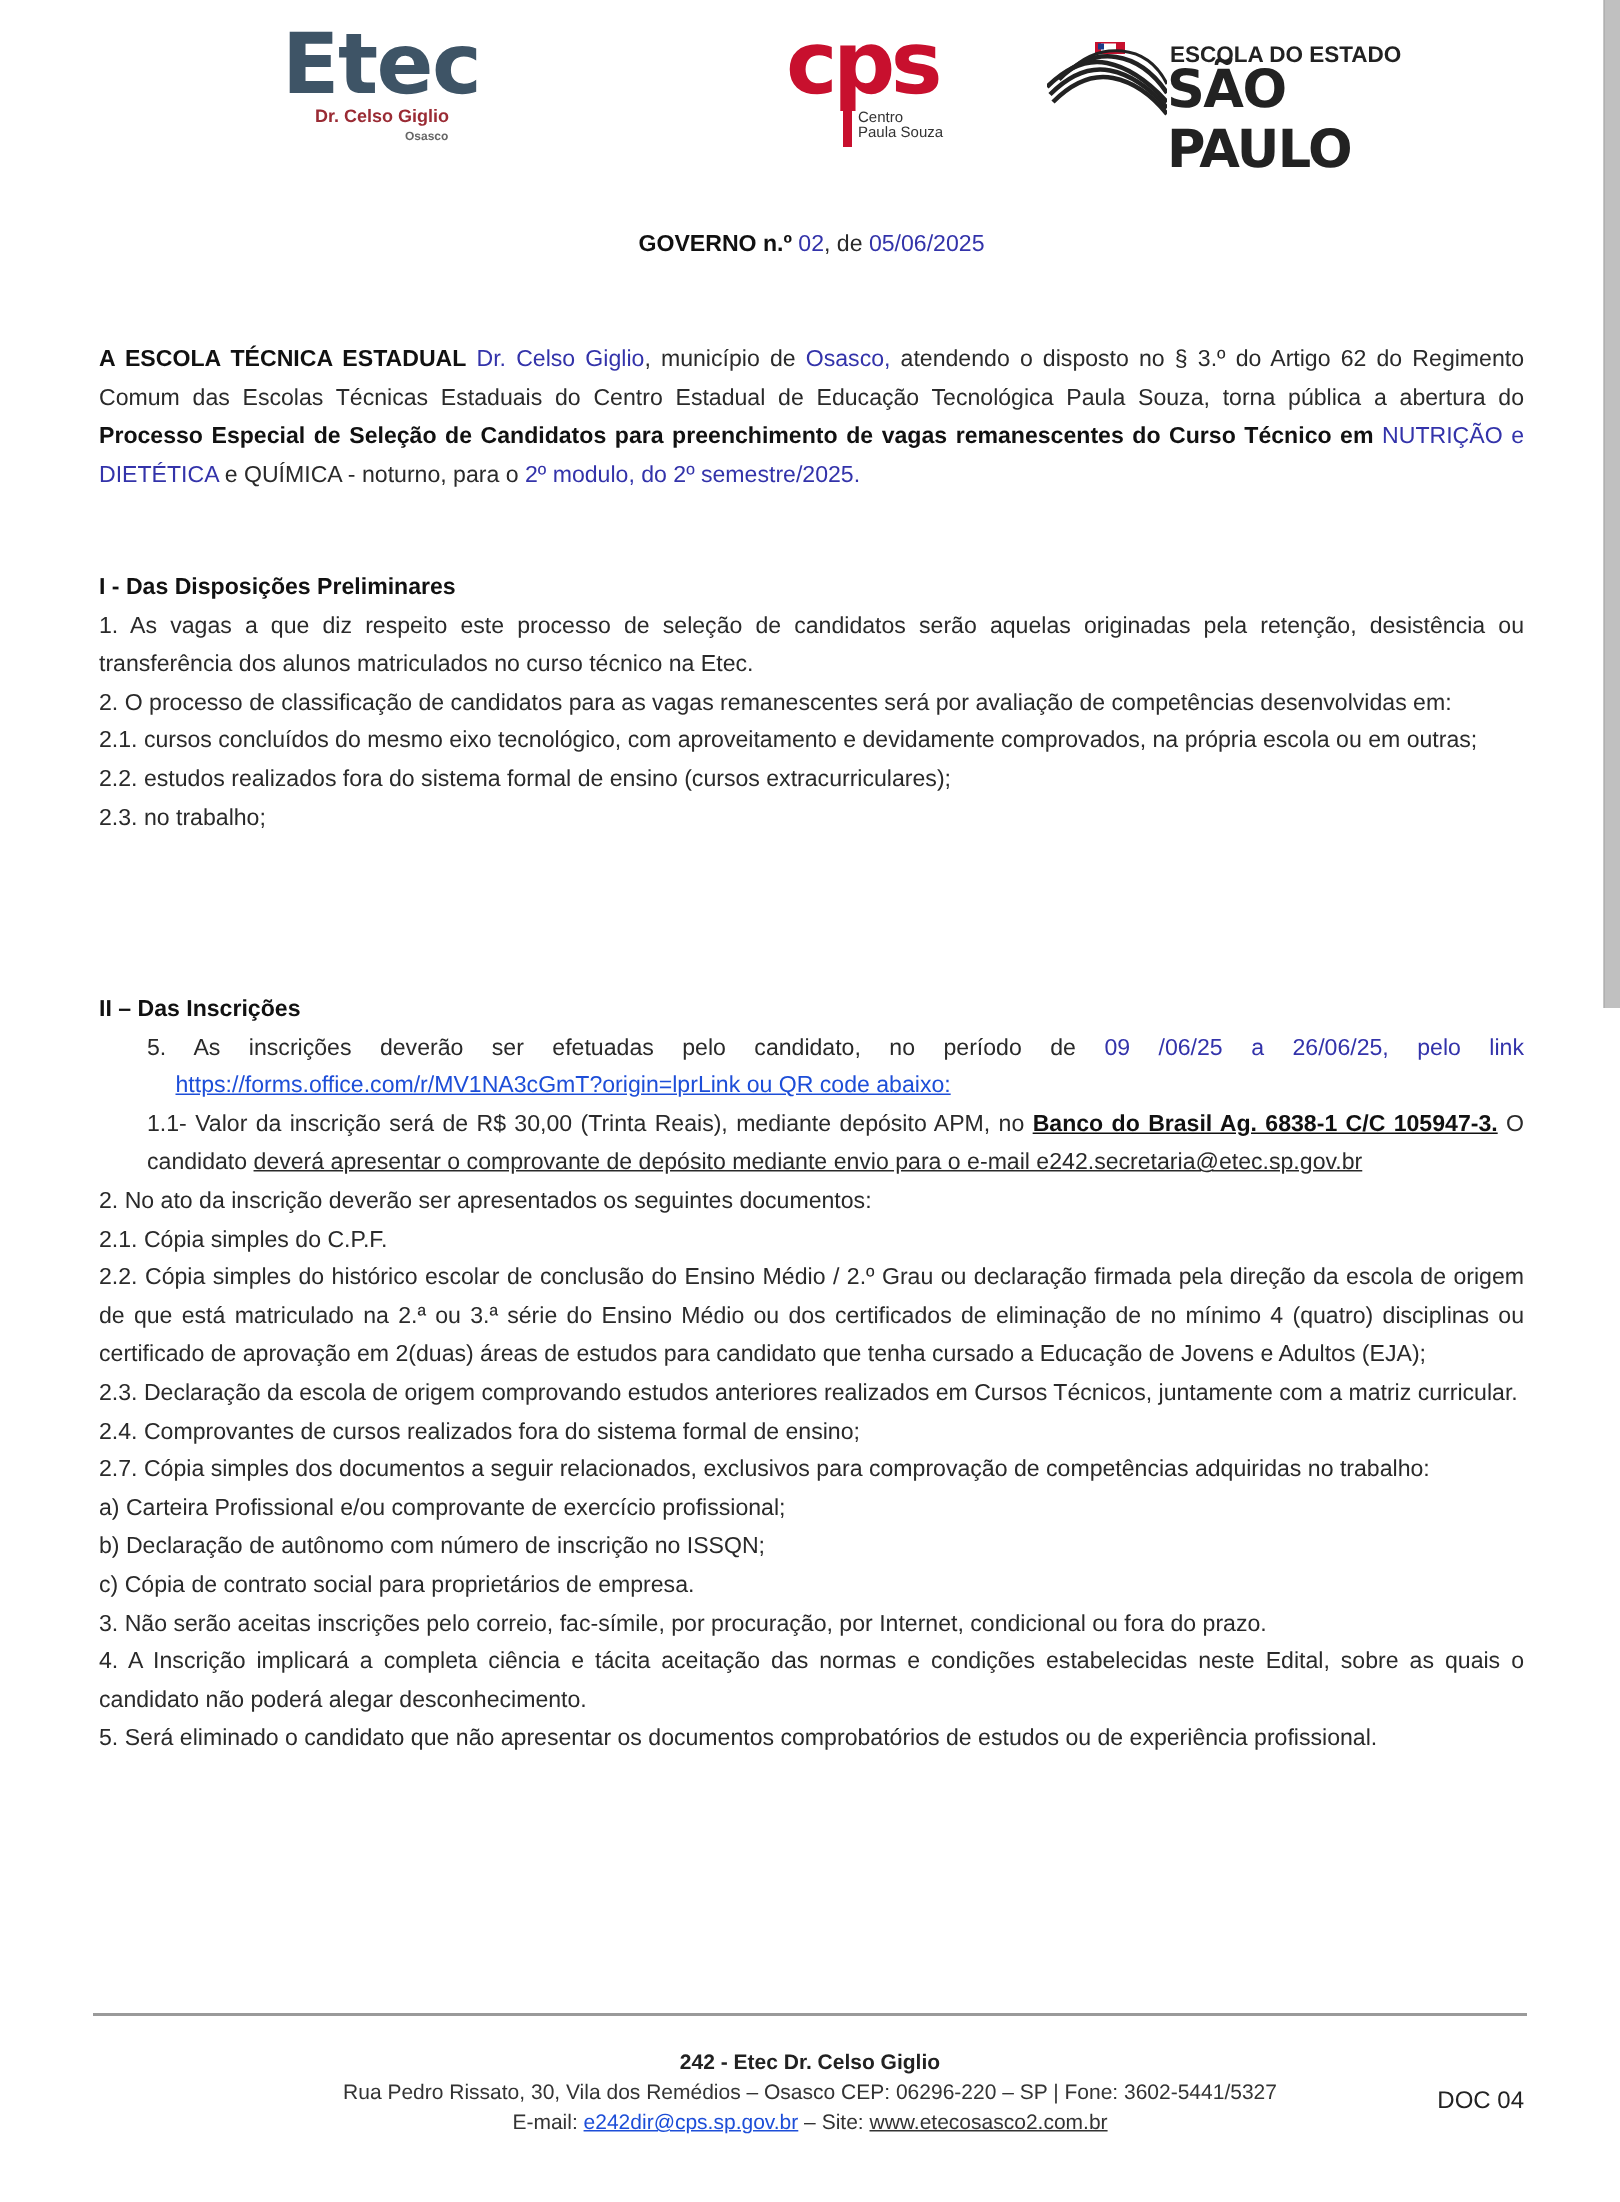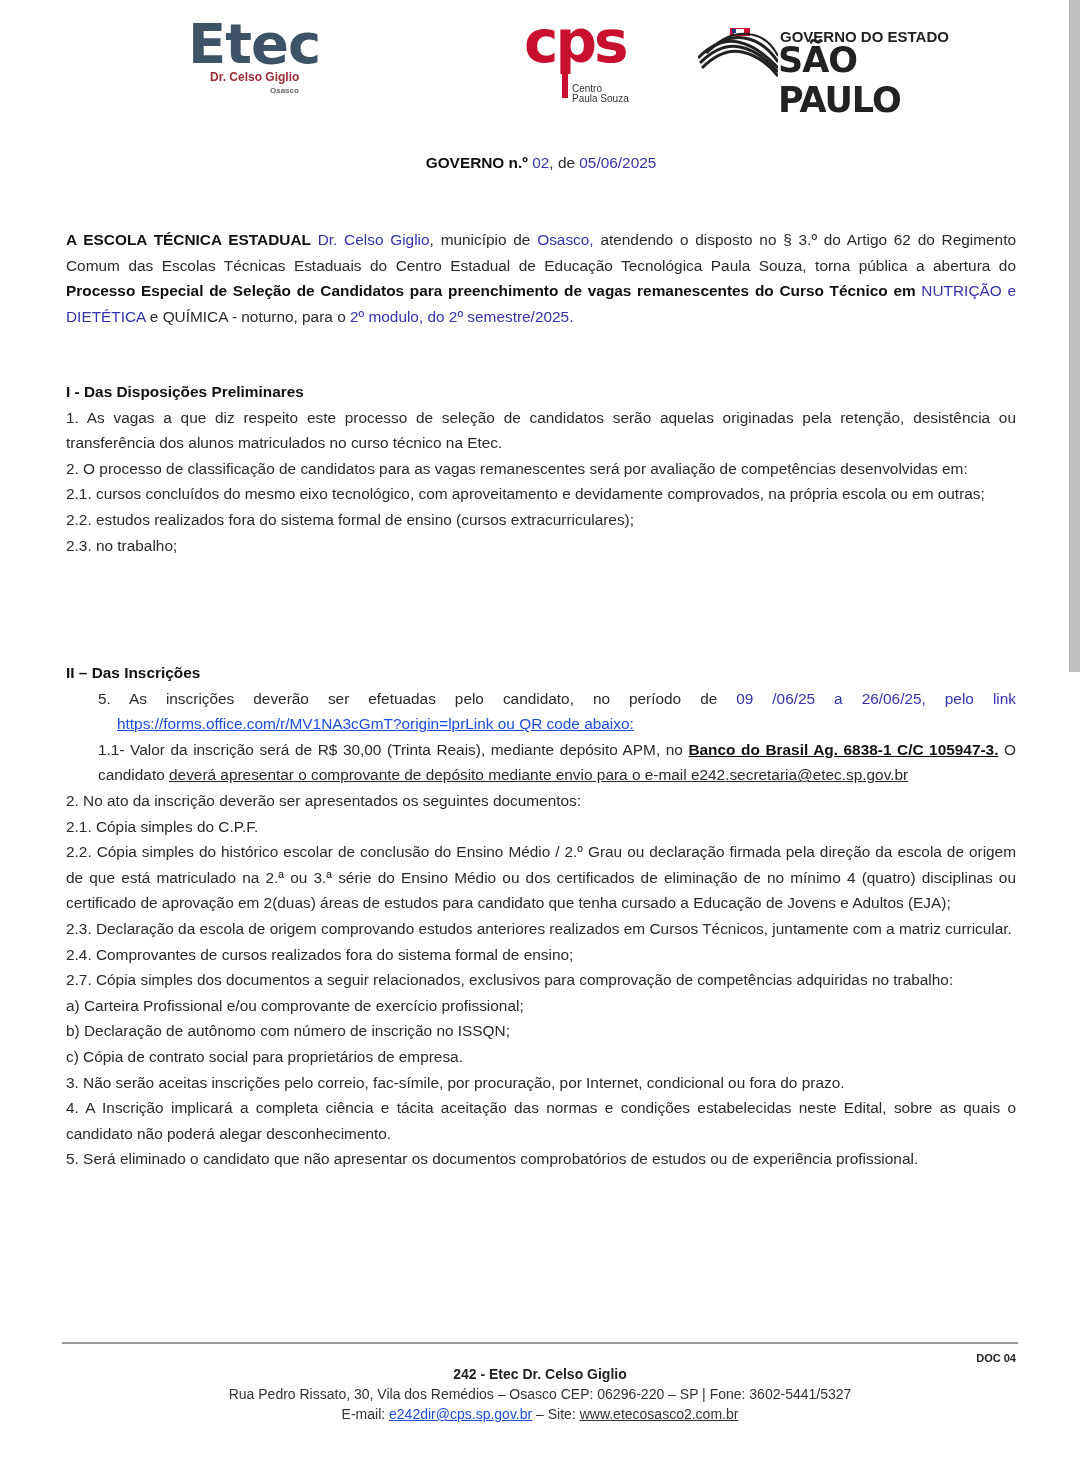--- a/index.html
+++ b/index.html
@@ -9,41 +9,41 @@
 
   
   .logo-etec { position:absolute; left:188px; top:18px; width:130px; height:80px; }
   .logo-etec .big { font-family:"DejaVu Sans", sans-serif; font-size:56px; font-weight:bold; color:#3e5466; line-height:52px; letter-spacing:-1px;text-align:center; }
   .logo-etec .sub1 { position:absolute; left:22px; top:52px; font-size:12px; font-weight:bold; color:#9a2b34; }
   .logo-etec .sub2 { position:absolute; left:82px; top:68px; font-size:8px; font-weight:bold; color:#666; }
 
   .logo-cps { position:absolute; left:524px; top:22px; width:120px; height:78px; }
   .logo-cps .cps-text { position:absolute; left:0; top:-14px; font-family:"DejaVu Sans", sans-serif; font-size:58px; font-weight:bold; color:#c8102e; letter-spacing:-3px; }
   .logo-cps .bar { position:absolute; left:38px; top:36px; width:6px; height:40px; background:#c8102e; }
-  .logo-cps .c1 { position:absolute; left:48px; top:52px; font-size:10px; color:#333; line-height:10px;margin-top:10px; }
+  .logo-cps .c1 { position:absolute; left:48px; top:52px; font-size:10px; color:#333; line-height:10px; }
 
   .logo-sp { position:absolute; left:698px; top:22px; width:280px; height:60px; }
   .logo-sp .waves { position:absolute; left:0; top:6px; width:80px; height:50px; }
   .logo-sp .gov { position:absolute; left:82px; top:6px; font-size:15px; font-weight:bold; color:#222; letter-spacing:0px; }
   .logo-sp .sp { position:absolute; left:80px; top:18px; font-family:"DejaVu Sans", sans-serif; font-size:35px; font-weight:bold; color:#222; letter-spacing:-1px; }
 
   
   .doc { position:absolute; left:66px; width:950px; font-size:15.4px; line-height:25.6px; color:#2a2a2a; }
   .blue { color:#3333aa; }
   .b { font-weight:bold; color:#111; }
   .just { text-align:justify; }
   .center { text-align:center; }
   .u { text-decoration:underline; }
   a.link { color:#1d4ed8; text-decoration:underline; }
   p { margin:0; }
   .indent { padding-left:51px; text-indent:-19px; }
 
   .footer-rule { position:absolute; left:62px; top:1342px; width:956px; height:2px; background:#9a9a9a; }
   .footer { position:absolute; left:62px; width:956px; text-align:center; font-size:14px; line-height:20px; color:#333; }
-  .docno { position:absolute; right:64px; top:1352px; font-size:11px; font-weight:bold; color:#222; }
+  .docno { position:absolute; right:64px; top:1392px; font-size:16px; font-weight:normal; color:#222; }
 
   .scrollbar { position:absolute; left:1069px; top:0; width:11px; height:672px; background:#c0c0c0; border-left:1px solid #b0b0b0; }
 </style>
 </head>
 <body>
 
 <div class="page">
 
   <div class="logo-etec">
     <div class="big">Etec</div>
@@ -64,21 +64,21 @@
     <svg class="waves" viewBox="0 0 80 50">
       <rect x="32" y="0" width="20" height="8" fill="#c8102e"></rect>
       <rect x="36" y="1" width="10" height="5" fill="#fff"></rect>
       <rect x="34" y="1" width="4" height="4" fill="#1a3a8a"></rect>
       <path d="M0 30 Q20 10 40 14 T80 40" stroke="#222" stroke-width="3" fill="none"></path>
       <path d="M2 35 Q22 15 42 19 T80 44" stroke="#222" stroke-width="3" fill="none"></path>
       <path d="M4 40 Q24 20 44 24 T80 48" stroke="#222" stroke-width="3" fill="none"></path>
       <path d="M8 25 Q26 7 46 10 T80 34" stroke="#222" stroke-width="3" fill="none"></path>
       <path d="M14 20 Q30 4 50 6 T80 28" stroke="#222" stroke-width="2" fill="none"></path>
     </svg>
-    <div class="gov">GOVERNO DO ESTADO</div>
+    <div class="gov">ESCOLA DO ESTADO</div>
     <div class="sp">SÃO PAULO</div>
   </div>
 
   <div class="doc center" style="top:150px;">
     <span class="b">GOVERNO n.º </span><span class="blue">02</span><span>, de </span><span class="blue">05/06/2025</span>
   </div>
 
   <p class="doc just" style="top:227px;">
     <span class="b">A ESCOLA TÉCNICA ESTADUAL</span><span class="blue"> Dr. Celso Giglio</span><span>, município de </span><span class="blue">Osasco,</span><span> atendendo o disposto no § 3.º do Artigo 62 do Regimento Comum das Escolas Técnicas Estaduais do Centro Estadual de Educação Tecnológica Paula Souza, torna pública a abertura do </span><span class="b">Processo Especial de Seleção de Candidatos para preenchimento de vagas remanescentes do Curso Técnico em</span><span class="blue"> NUTRIÇÃO e DIETÉTICA</span><span> e QUÍMICA - noturno, para o </span><span class="blue">2º modulo, do 2º semestre/2025.</span>
   </p>

